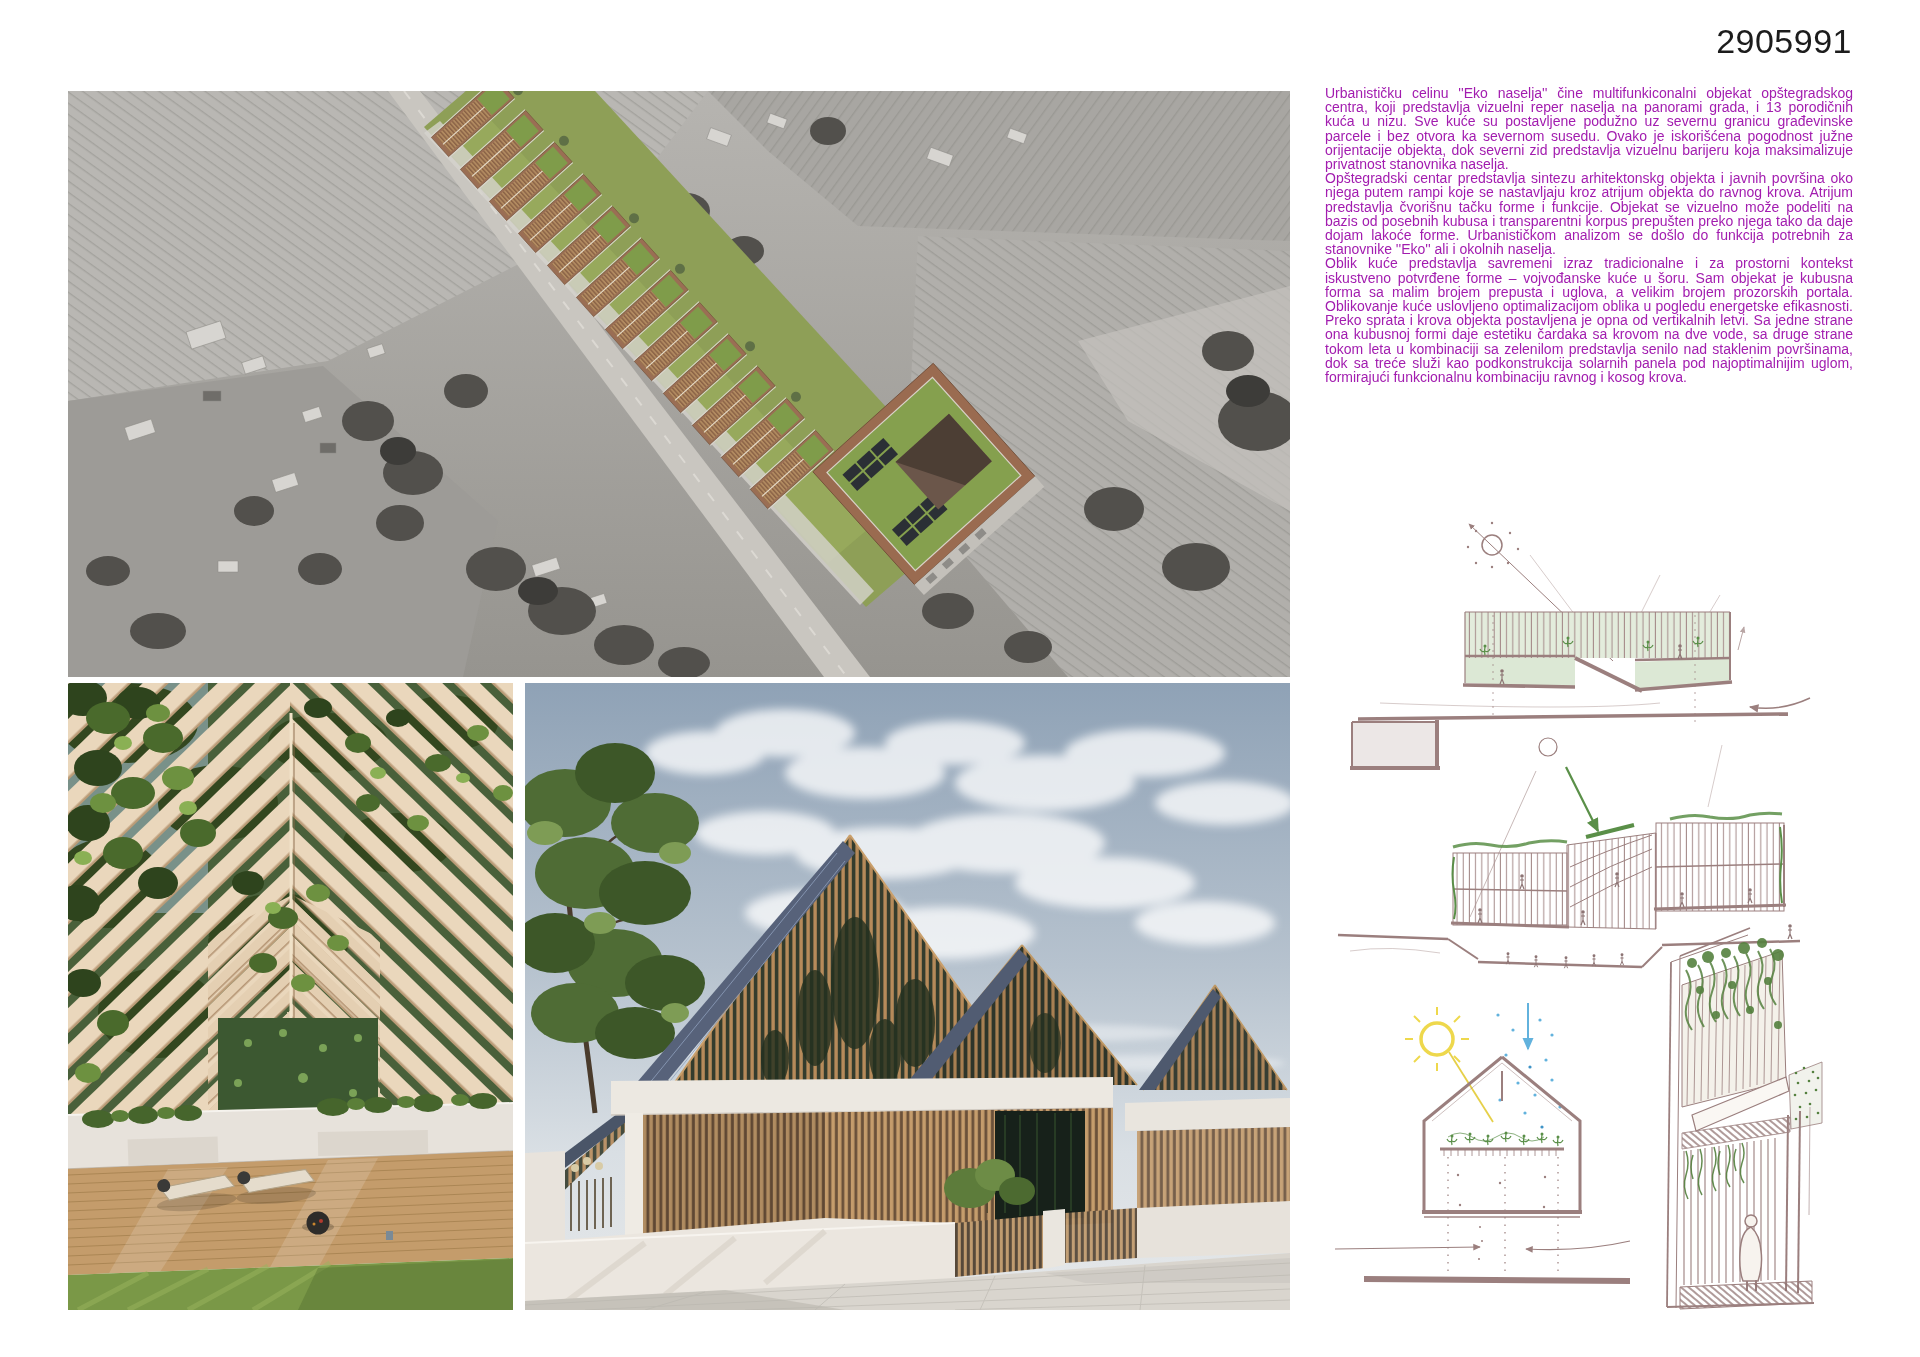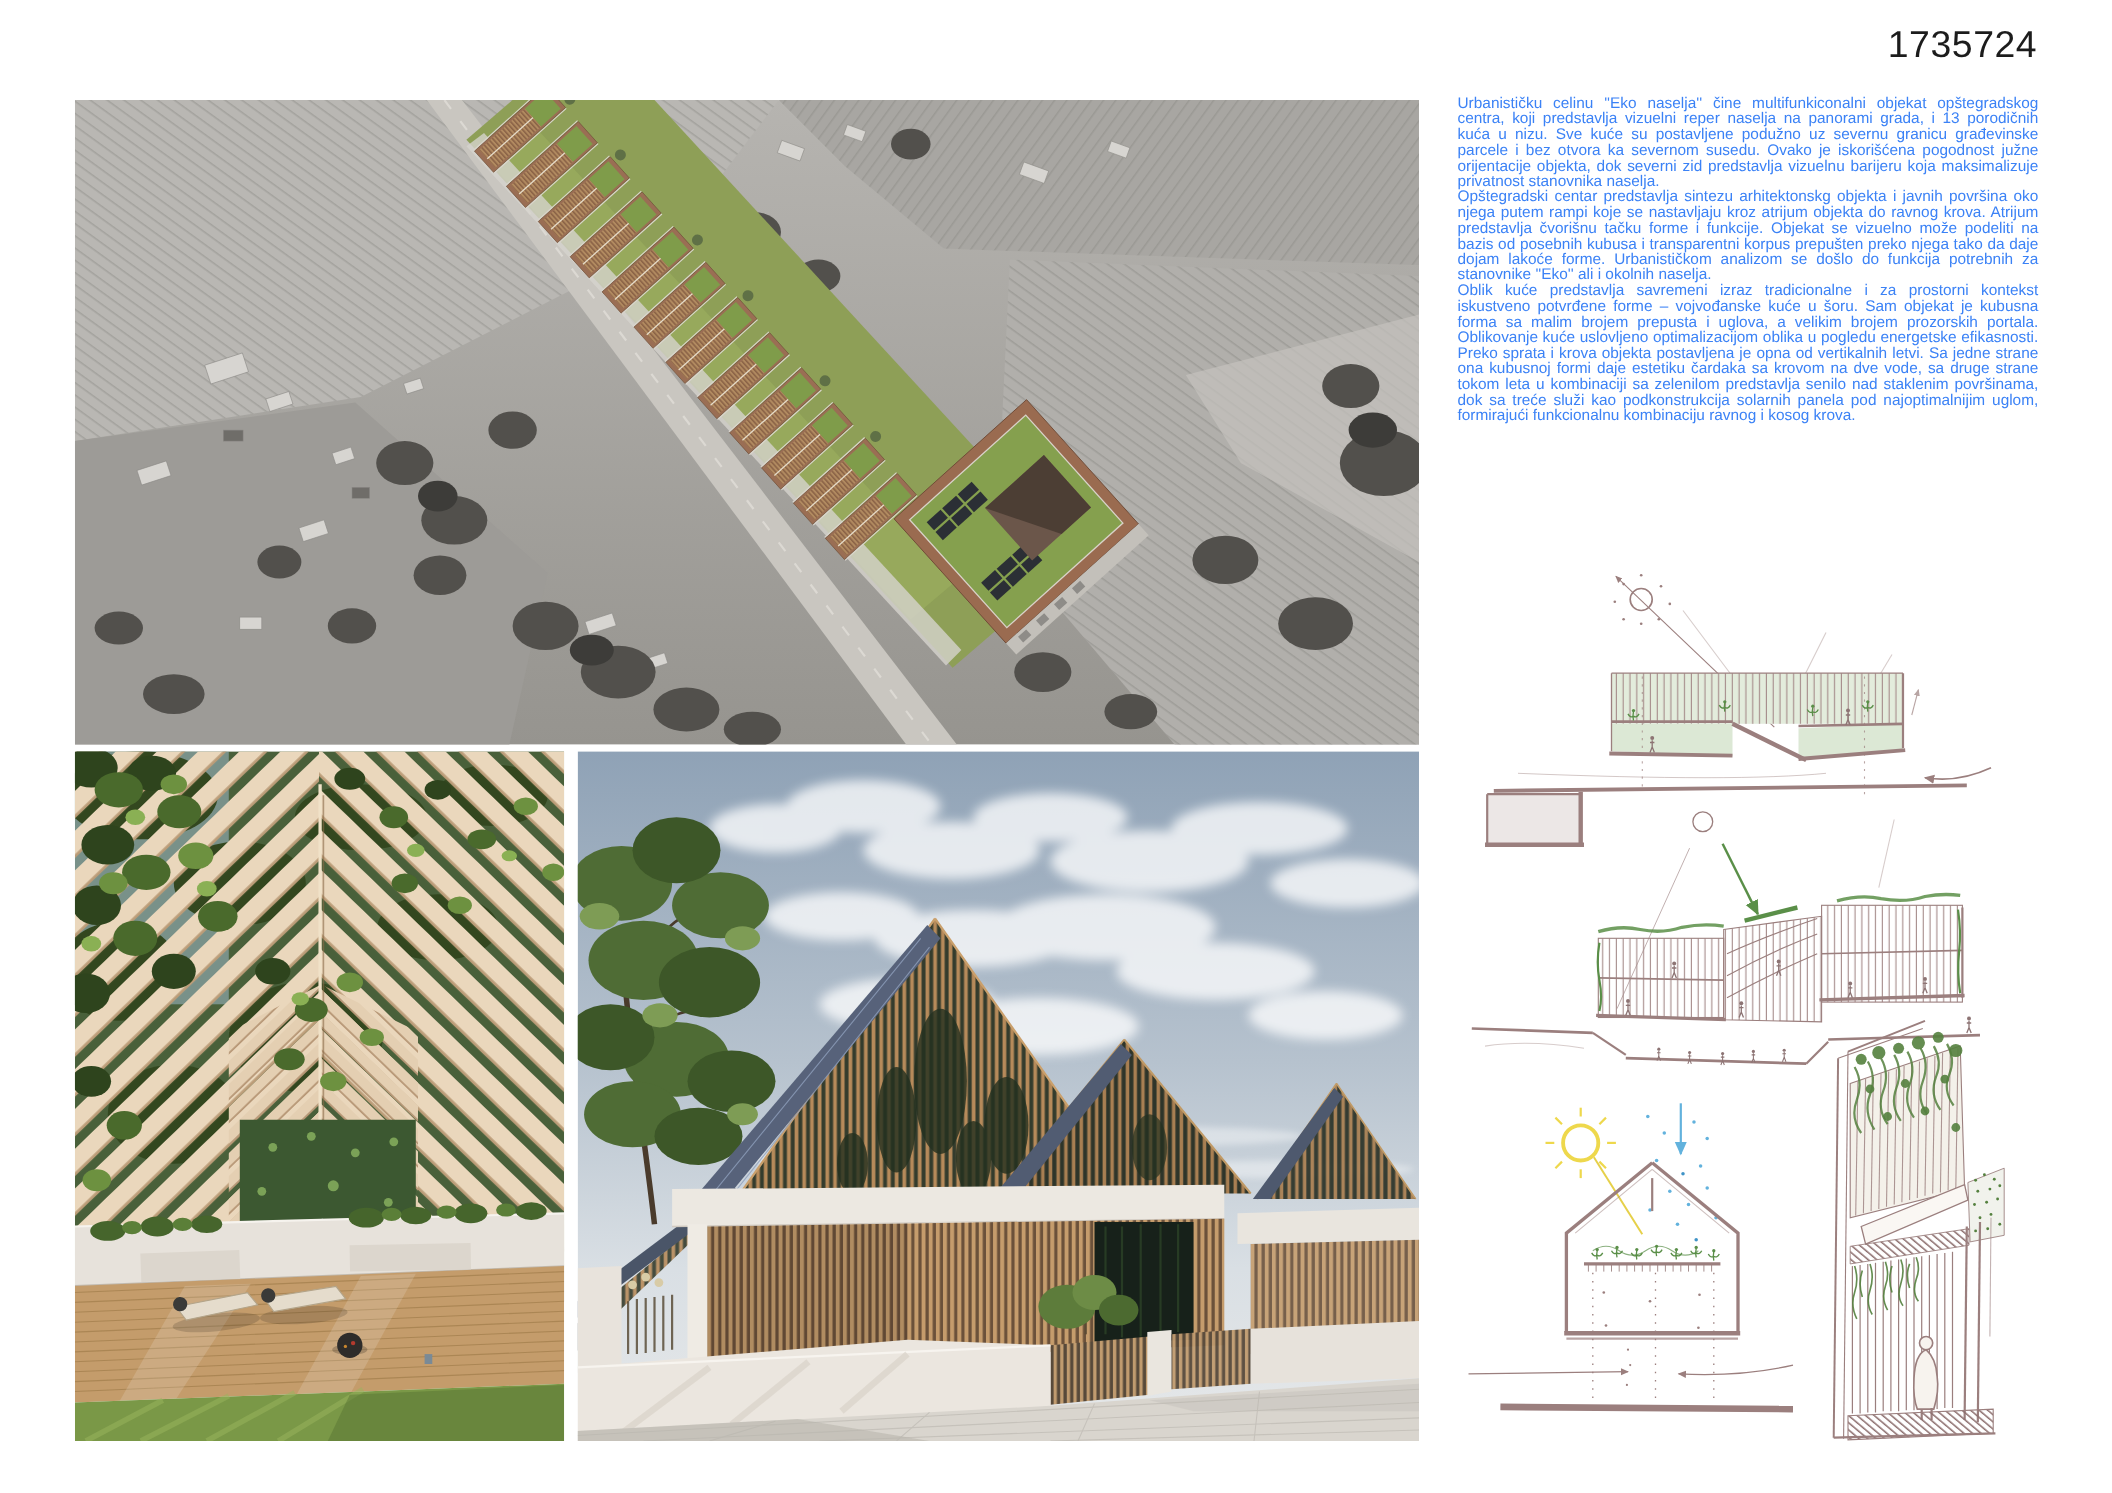--- a/index.html
+++ b/index.html
@@ -5,33 +5,33 @@
   html,body{margin:0;padding:0;background:#ffffff;}
   body{width:1920px;height:1357px;position:relative;font-family:"Liberation Sans",sans-serif;overflow:hidden;}
   .board{position:absolute;inset:0;background:#ffffff;}
   .entry-number{position:absolute;left:1560px;top:22px;width:292px;text-align:right;
     font-size:34px;color:#1c1c1c;letter-spacing:0.5px;}
   figure{margin:0;padding:0;position:absolute;overflow:hidden;}
   .aerial{left:68px;top:91px;width:1222px;height:586px;}
   .interior{left:68px;top:683px;width:445px;height:627px;}
   .exterior{left:525px;top:683px;width:765px;height:627px;}
   figure svg{display:block;width:100%;height:100%;}
-  .description{position:absolute;left:1325px;top:86px;width:528px;color:#3b82f6;
+  .description{position:absolute;left:1325px;top:86px;width:528px;color:#a21caf;
     font-size:14px;line-height:14.2px;text-align:justify;}
   .description p{margin:0;}
   .description p + p{}
   .sketches{position:absolute;left:1330px;top:515px;width:545px;height:820px;}
   .sketches svg{display:block;width:100%;height:100%;}
 </style>
 </head>
 <body>
 
 <div class="board">
 
-  <div class="entry-number">1735724</div>
+  <div class="entry-number">2905991</div>
 
   <figure class="aerial">
     <svg viewBox="0 0 1222 586" preserveAspectRatio="none">
       <defs>
         <linearGradient id="gA" x1="0" y1="0" x2="0" y2="1">
           <stop offset="0" stop-color="#b6b4b0"></stop>
             <stop offset="1" stop-color="#96948f"></stop>
         </linearGradient>
         <pattern id="furA" width="9" height="9" patternUnits="userSpaceOnUse" patternTransform="rotate(36)">
           <rect width="9" height="1.4" fill="#7c7a76" fill-opacity="0.35"></rect>

